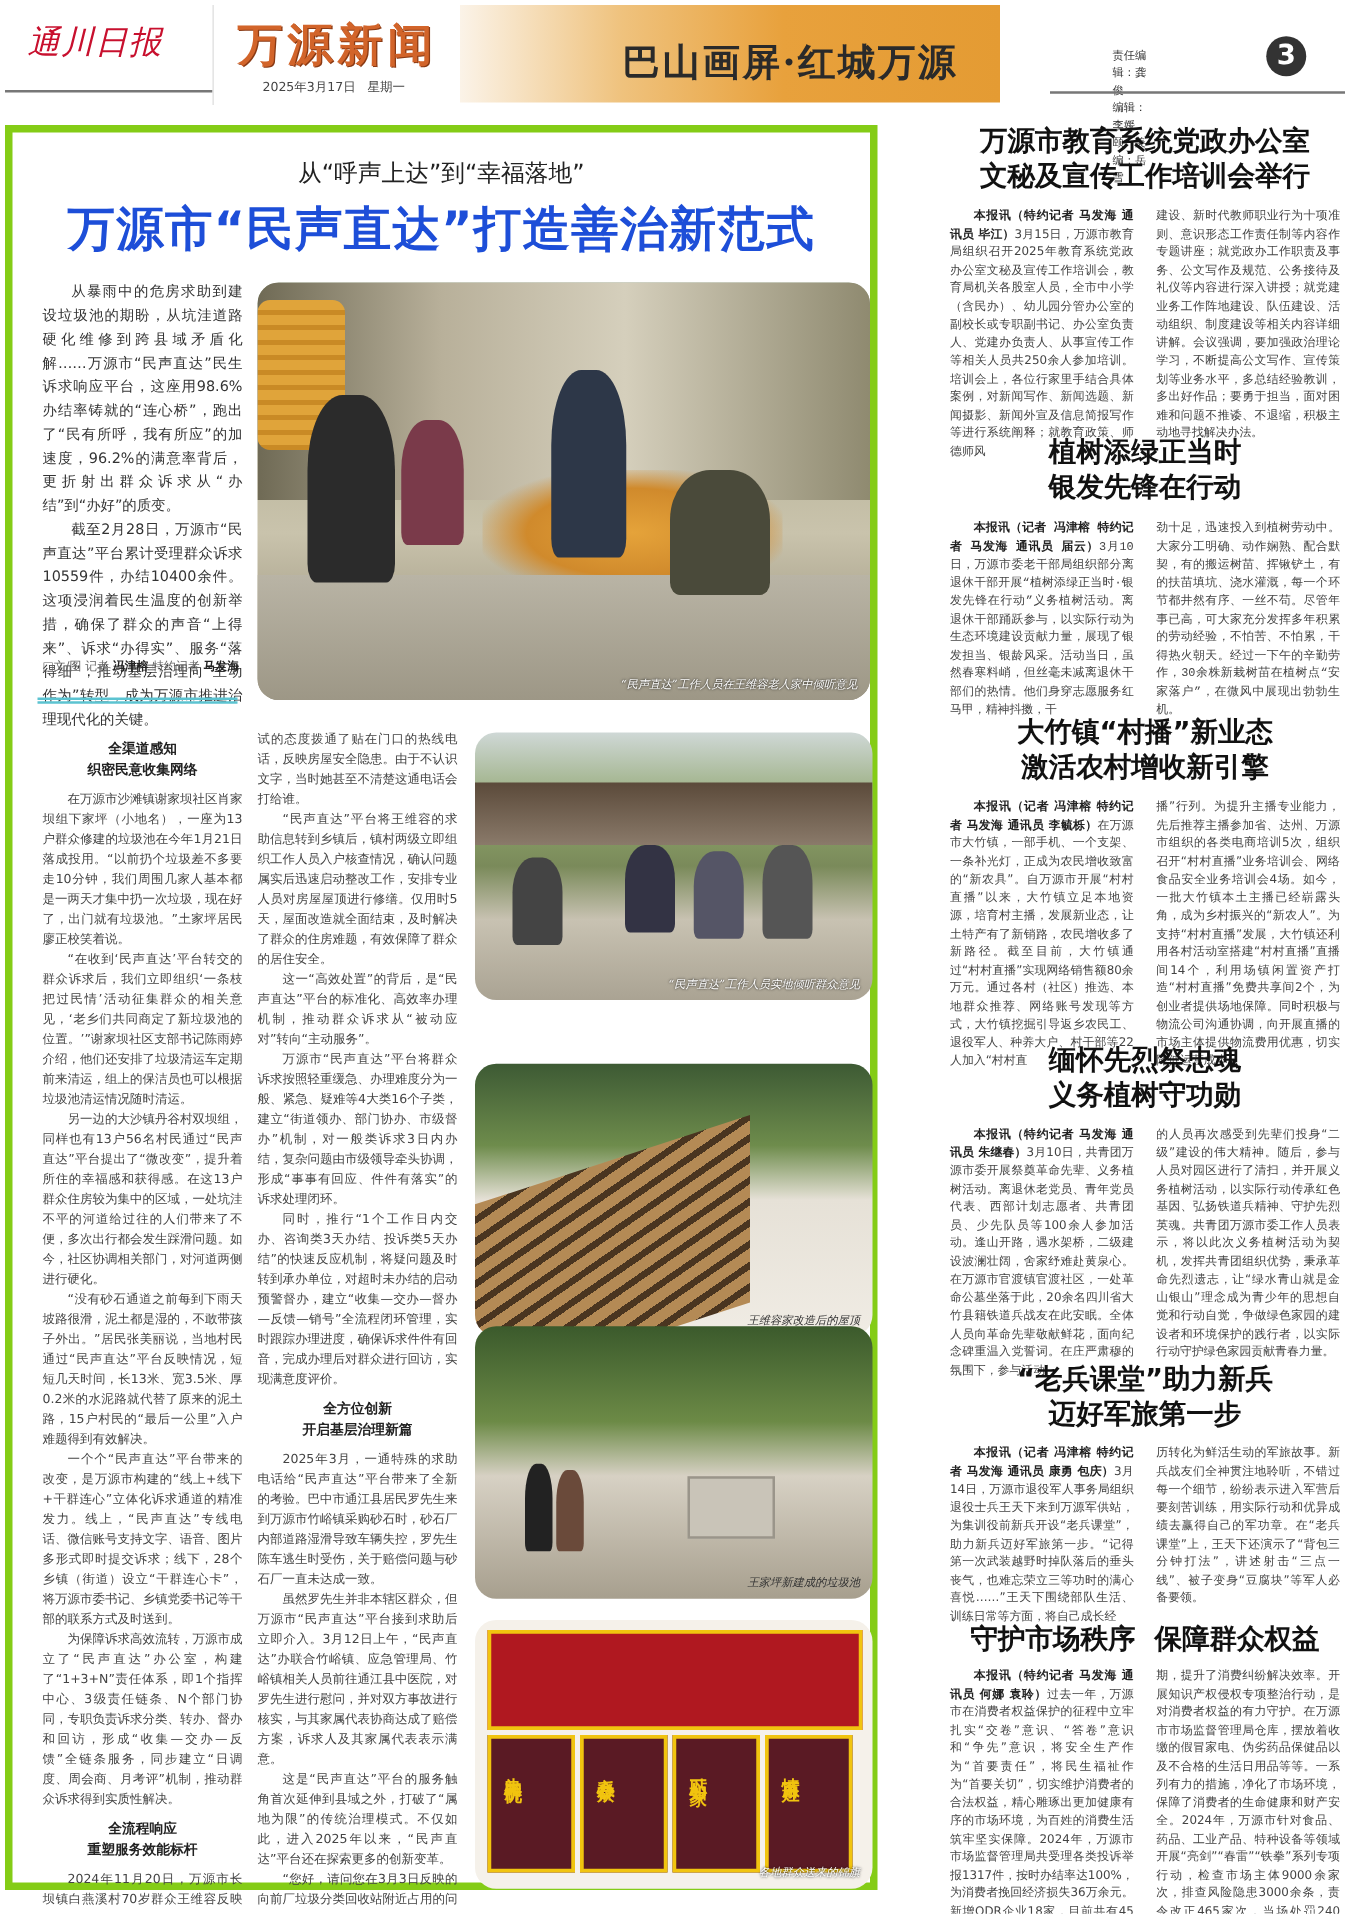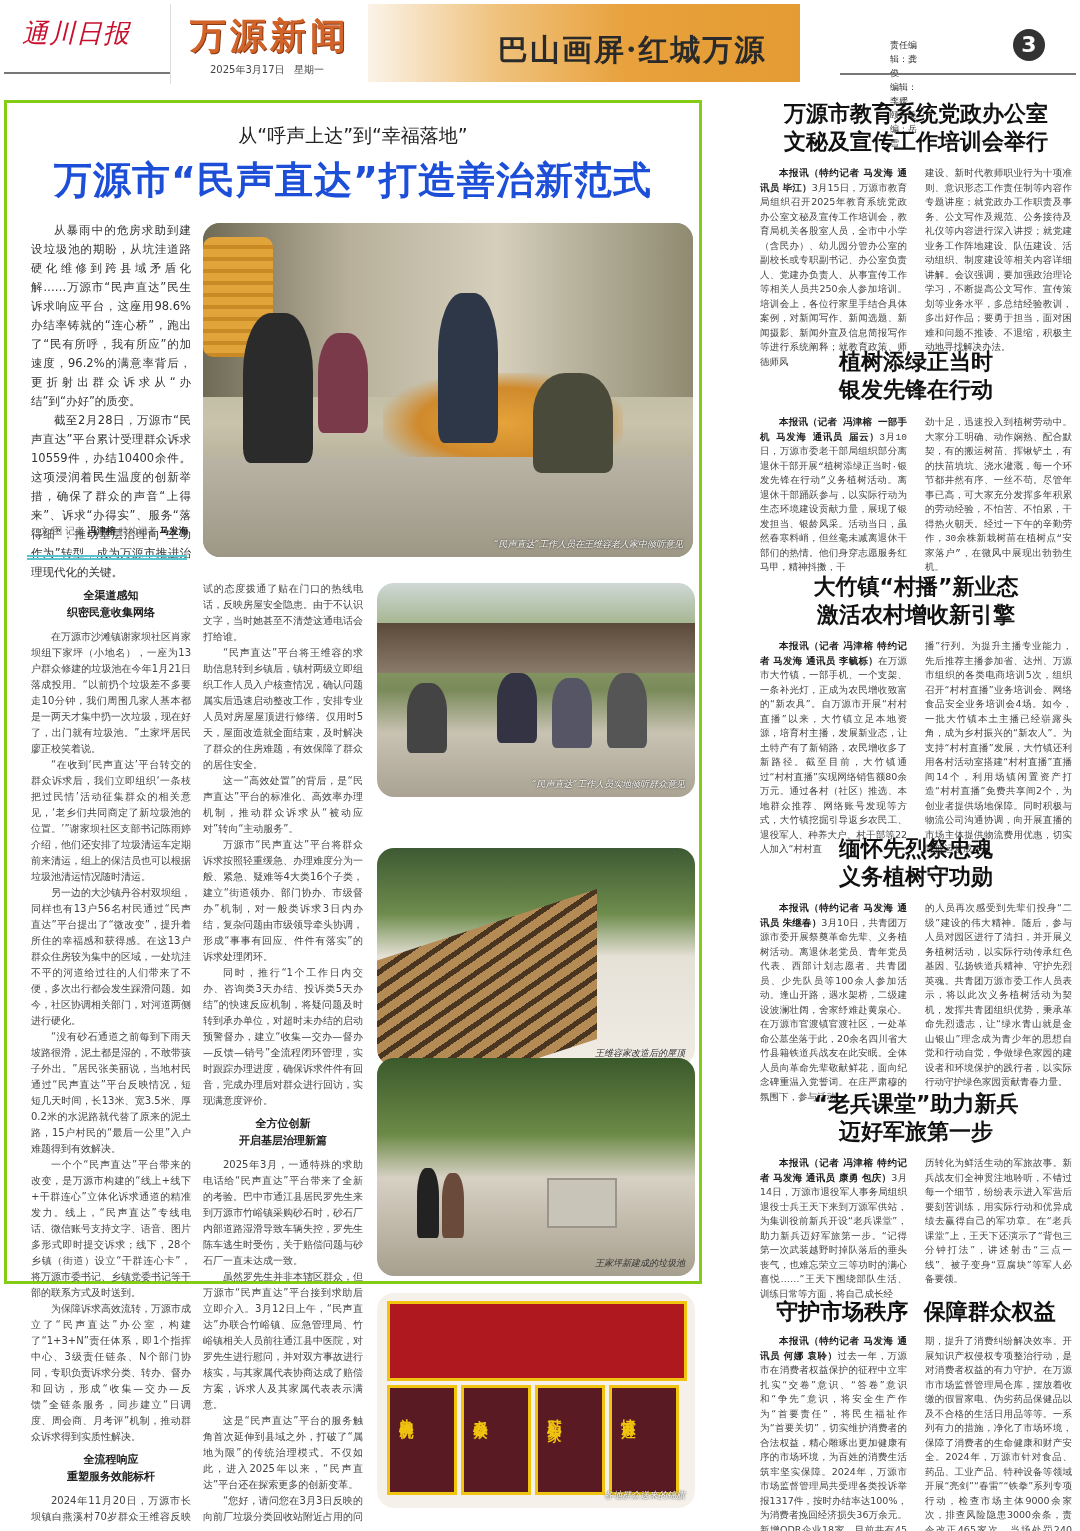--- a/index.html
+++ b/index.html
@@ -13,21 +13,21 @@
   .vdiv { position: absolute; left: 170px; top: 4px; width: 1px; height: 80px; background: #ddd; }
   .section-title { position: absolute; left: 190px; top: 12px; font-size: 36px; font-weight: bold; color: #d2642a; letter-spacing: 4px; text-shadow: 1px 1px 0 #8a3a14; font-family: "DejaVu Sans", sans-serif; }
   .issue-date { position: absolute; left: 210px; top: 63px; font-size: 10px; color: #444; }
   .banner { position: absolute; left: 368px; top: 4px; width: 432px; height: 78px; background: linear-gradient(90deg, #fbf3e8 0%, #efc27d 30%, #e8a13c 60%, #e49b33 100%); }
   .banner-text { position: absolute; left: 130px; top: 26px; font-family: "DejaVu Serif", serif; font-size: 30px; font-weight: bold; color: #2a2a2a; letter-spacing: 2px; }
   .editors { position: absolute; left: 890px; top: 38px; font-size: 9px; line-height: 14px; color: #333; }
   .page-num { position: absolute; left: 1013px; top: 29px; width: 32px; height: 32px; border-radius: 50%; background: #333; color: #fff; font-weight: bold; font-size: 22px; text-align: center; line-height: 32px; }
   .right-rule { position: absolute; left: 840px; top: 73px; width: 236px; height: 2px; background: #777; }
 
   
-  .lead-frame { position: absolute; left: 4px; top: 100px; width: 698px; height: 1184px; border: 3px solid #84cc16; }
+  .lead-frame { position: absolute; left: 4px; top: 100px; width: 698px; height: 1412px; border: 6px solid #84cc16; }
   .kicker { position: absolute; left: 0; width: 100%; top: 20px; text-align: center; font-size: 19px; color: #222; }
   .headline { position: absolute; left: 0; width: 100%; top: 52px; text-align: center; font-size: 38px; font-weight: bold; color: #1d4ed8; letter-spacing: 1px; }
   .intro { position: absolute; left: 24px; top: 118px; width: 160px; font-size: 11.5px; line-height: 19px; color: #333; text-align: justify; }
   .intro p { text-indent: 2em; }
   .byline { position: absolute; left: 24px; top: 420px; width: 160px; font-size: 9.5px; line-height: 16px; color: #666; }
   .byline .name { color: #222; font-weight: bold; text-align: right; }
   .double-rule { position: absolute; left: 20px; top: 452px; width: 160px; height: 5px; border-top: 2px solid #5cc3d1; border-bottom: 2px solid #5cc3d1; }
 
   .photo { position: absolute; overflow: hidden; border-radius: 17px; }
   .photo .caption { position: absolute; right: 10px; bottom: 6px; font-size: 9px; color: #fff; font-style: italic; text-shadow: 0 0 2px #000; font-family: "DejaVu Serif", serif; }
@@ -207,21 +207,21 @@
     </div>
   </div>
 
   <div class="article" style="top:255px;height:220px;font-family:Liberation Mono, monospace;">
     <div class="art-title">
       <div>植树添绿正当时</div>
       <div>银发先锋在行动</div>
     </div>
     <div class="art-body" style="top:66px;">
       <div class="c">
-          <p><span class="b-lead">本报讯（记者 冯津榕 一部手机 马发海 通讯员 届云）</span><span>3月10日，万源市委老干部局组织部分离退休干部开展“植树添绿正当时·银发先锋在行动”义务植树活动。离退休干部踊跃参与，以实际行动为生态环境建设贡献力量，展现了银发担当、银龄风采。活动当日，虽然春寒料峭，但丝毫未减离退休干部们的热情。他们身穿志愿服务红马甲，精神抖擞，干</span></p>
+          <p><span class="b-lead">本报讯（记者 冯津榕 特约记者 马发海 通讯员 届云）</span><span>3月10日，万源市委老干部局组织部分离退休干部开展“植树添绿正当时·银发先锋在行动”义务植树活动。离退休干部踊跃参与，以实际行动为生态环境建设贡献力量，展现了银发担当、银龄风采。活动当日，虽然春寒料峭，但丝毫未减离退休干部们的热情。他们身穿志愿服务红马甲，精神抖擞，干</span></p>
         </div>
       <div class="c">
           <p style="text-indent:0">劲十足，迅速投入到植树劳动中。大家分工明确、动作娴熟、配合默契，有的搬运树苗、挥锹铲土，有的扶苗填坑、浇水灌溉，每一个环节都井然有序、一丝不苟。尽管年事已高，可大家充分发挥多年积累的劳动经验，不怕苦、不怕累，干得热火朝天。经过一下午的辛勤劳作，30余株新栽树苗在植树点“安家落户”，在微风中展现出勃勃生机。</p>
         </div>
     </div>
   </div>
 
   <div class="article" style="top:478px;height:250px;">
     <div class="art-title">
       <div>大竹镇“村播”新业态</div>

